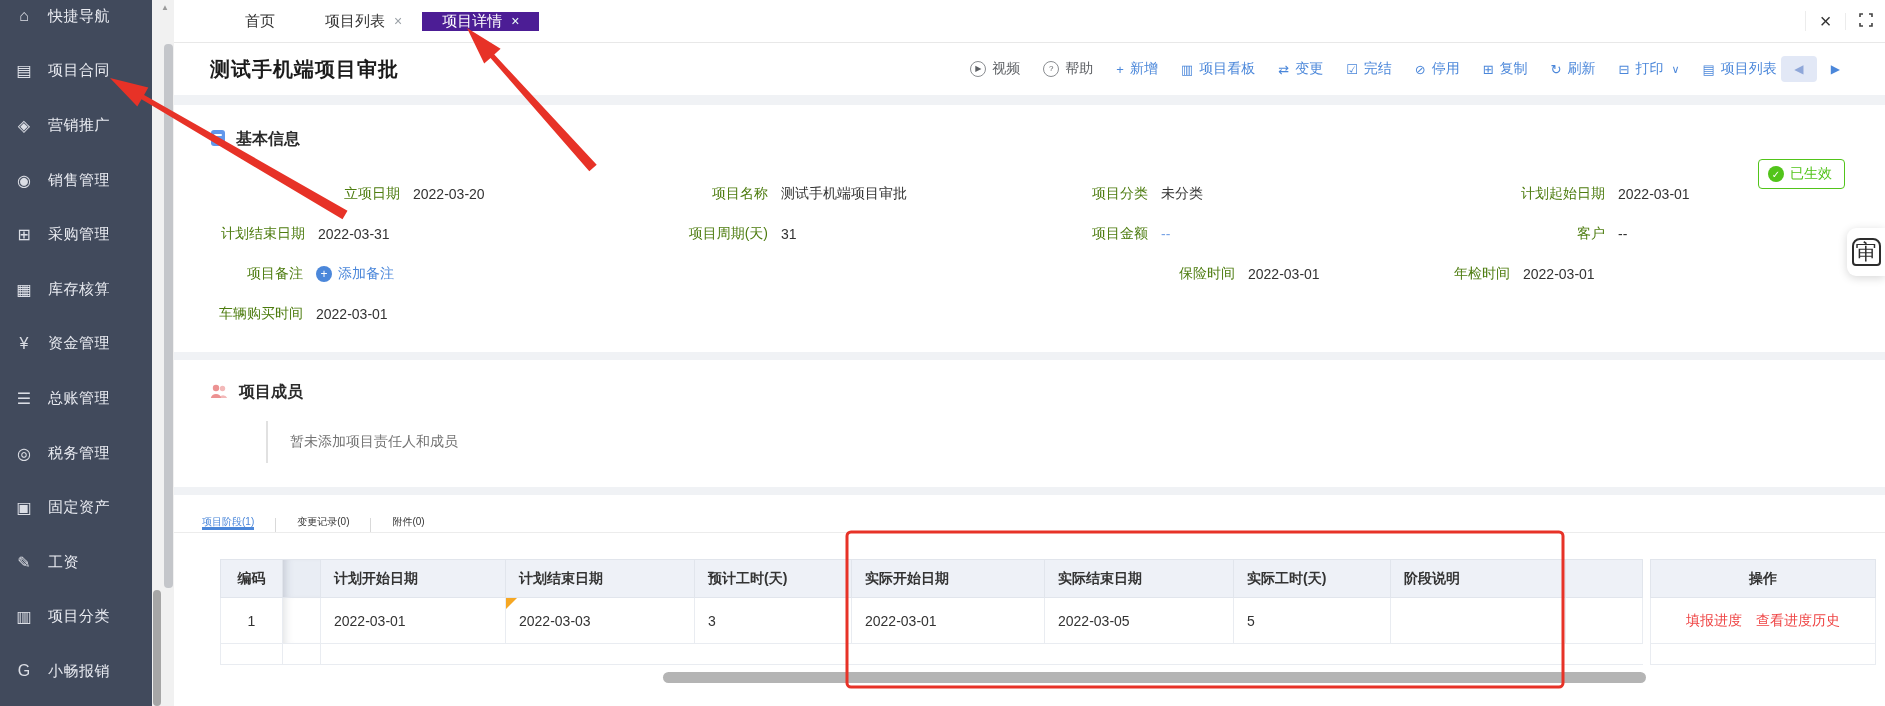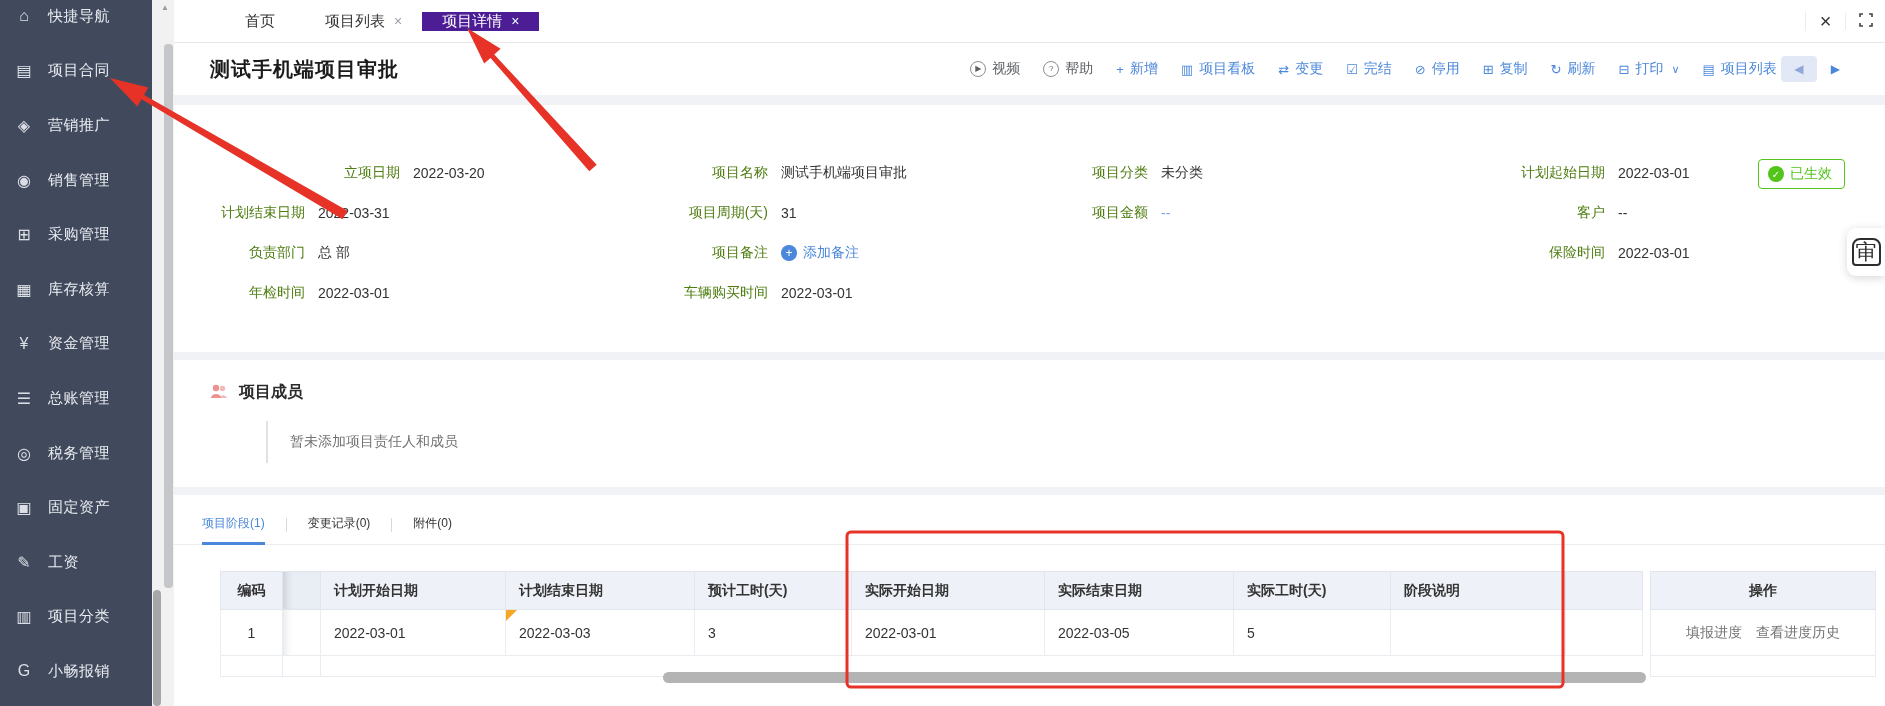--- a/index.html
+++ b/index.html
@@ -63,36 +63,36 @@
   .bi-value { margin-left:13px; color:#333; }
   .bi-value.mblue { color:#7aa5e6; }
   .bi-add { margin-left:13px; display:flex; align-items:center; gap:6px; color:#4b87da; cursor:pointer; }
   .plus-circle { width:16px; height:16px; border-radius:50%; background:#4b87da; color:#fff; font-size:12px; line-height:16px; text-align:center; }
 
   .card-members { margin-top:8px; height:127px; padding:22px 0 0 36px; flex:0 0 127px; }
   .member-empty { margin:18px 0 0 56px; padding-left:22px; border-left:2px solid #e1e1e1; color:#737373; height:42px; display:flex; align-items:center; }
 
   .card-stages { margin-top:8px; flex:1 1 auto; position:relative; padding-top:20px; overflow:hidden; }
   .dtabs { display:flex; align-items:flex-start; padding-left:28px; border-bottom:1px solid #ececec; }
-  .dtab { position:relative; padding-bottom:12px; font-size:12px; color:#333; cursor:pointer; }
+  .dtab { position:relative; padding-bottom:0; font-size:10px; color:#333; cursor:pointer; }
   .dtab.active { color:#4b87da; }
   .dtab.active::after { content:""; position:absolute; left:0; right:0; bottom:-1px; height:3px; background:#4b87da; }
   .dtab-sep { width:1px; height:14px; background:#d9d9d9; margin:3px 21px 0; }
 
   .table-wrap { margin:26px 0 0 46px; }
   table.stage { border-collapse:collapse; table-layout:fixed; width:1655px; font-size:14px; }
   .stage th { background:#eef1f7; height:38px; font-weight:700; color:#333; text-align:left; padding:0 0 0 13px; border:1px solid #e1e5ec; }
   .stage td { height:46px; padding:0 0 0 13px; border:1px solid #e9ecf1; background:#fff; position:relative; }
   .stage .th-code, .stage .td-code { text-align:center; padding-left:0; }
   .stage .th-gap { background:#e9edf4; box-shadow:inset 9px 0 8px -7px rgba(60,70,90,.22); }
   .stage .td-gap { box-shadow:inset 9px 0 8px -7px rgba(60,70,90,.16); }
   .stage .th-divider-gap, .stage .td-divider-gap { background:#fff; border-top:none; border-bottom:none; border-left:none; border-right:none; }
   .stage .th-actions { text-align:center; padding-left:0; }
   .stage .td-actions { text-align:center; padding-left:0; white-space:nowrap; }
-  .act-link { color:#737373; margin:0 7px; cursor:pointer; }
+  .act-link { color:#ef4444; margin:0 7px; cursor:pointer; }
   .cell-marker { position:absolute; left:0; top:0; width:0; height:0; border-top:11px solid #f6a723; border-right:11px solid transparent; }
   tr.empty-row td { height:21px; background:#fff; }
   tr.empty-row td.e-flat { border-left:none; border-right:none; border-top:1px solid #e9ecf1; border-bottom:1px solid #e9ecf1; }
   tr.empty-row td.e-none { border:none; }
   tr.empty-row td.e-full { border:1px solid #e9ecf1; }
 
   .h-scroll { position:absolute; left:489px; top:177px; width:983px; height:11px; background:#b4b4b4; border-radius:6px; cursor:pointer; z-index:8; }
 
   
   .float-btn { position:absolute; right:0; top:228px; width:38px; height:48px; background:#fff; border-radius:9px 0 0 9px; box-shadow:0 2px 10px rgba(0,0,0,.16); display:flex; align-items:center; justify-content:center; z-index:40; cursor:pointer; }
@@ -251,20 +251,30 @@
             <span class="tb-label">项目列表</span>
           </div>
         </div>
       <div class="pager">
         <div class="pg-prev">◀</div>
         <div class="pg-next">▶</div>
       </div>
     </div>
 
     <div class="card card-basic">
+      <div class="sec-head">
+        <span>
+          <svg width="16" height="18" viewBox="0 0 16 18">
+            <rect x="1" y="1" width="14" height="16" rx="3" fill="#6097ec"></rect>
+            <rect x="4" y="5" width="8" height="2" rx="1" fill="#ffffff"></rect>
+            <rect x="4" y="9" width="6" height="2" rx="1" fill="#cfe0fb"></rect>
+          </svg>
+        </span>
+        <span class="sec-title">基本信息</span>
+      </div>
       <div class="status-badge">
         <span class="badge-check">✓</span>
         <span>已生效</span>
       </div>
       <div class="bi-grid">
           <div class="bi-cell c0">
             <span class="bi-label">立项日期</span>
             <span class="bi-value">2022-03-20</span>
           </div>
           <div class="bi-cell c2">
@@ -287,24 +297,20 @@
             <span class="bi-label">项目周期(天)</span>
             <span class="bi-value">31</span>
           </div>
           <div class="bi-cell c3">
             <span class="bi-label">项目金额</span>
             <span class="bi-value mblue">--</span>
           </div>
           <div class="bi-cell c0">
             <span class="bi-label">客户</span>
             <span class="bi-value">--</span>
-          </div>
-          <div class="bi-cell c1">
-            <span class="bi-label">负责部门</span>
-            <span class="bi-value">总 部</span>
           </div>
           <div class="bi-cell c2">
             <span class="bi-label">项目备注</span>
             <span class="bi-add">
               <span class="plus-circle">+</span>
               <span>添加备注</span>
             </span>
           </div>
           <div class="bi-cell c3"></div>
           <div class="bi-cell c0">

